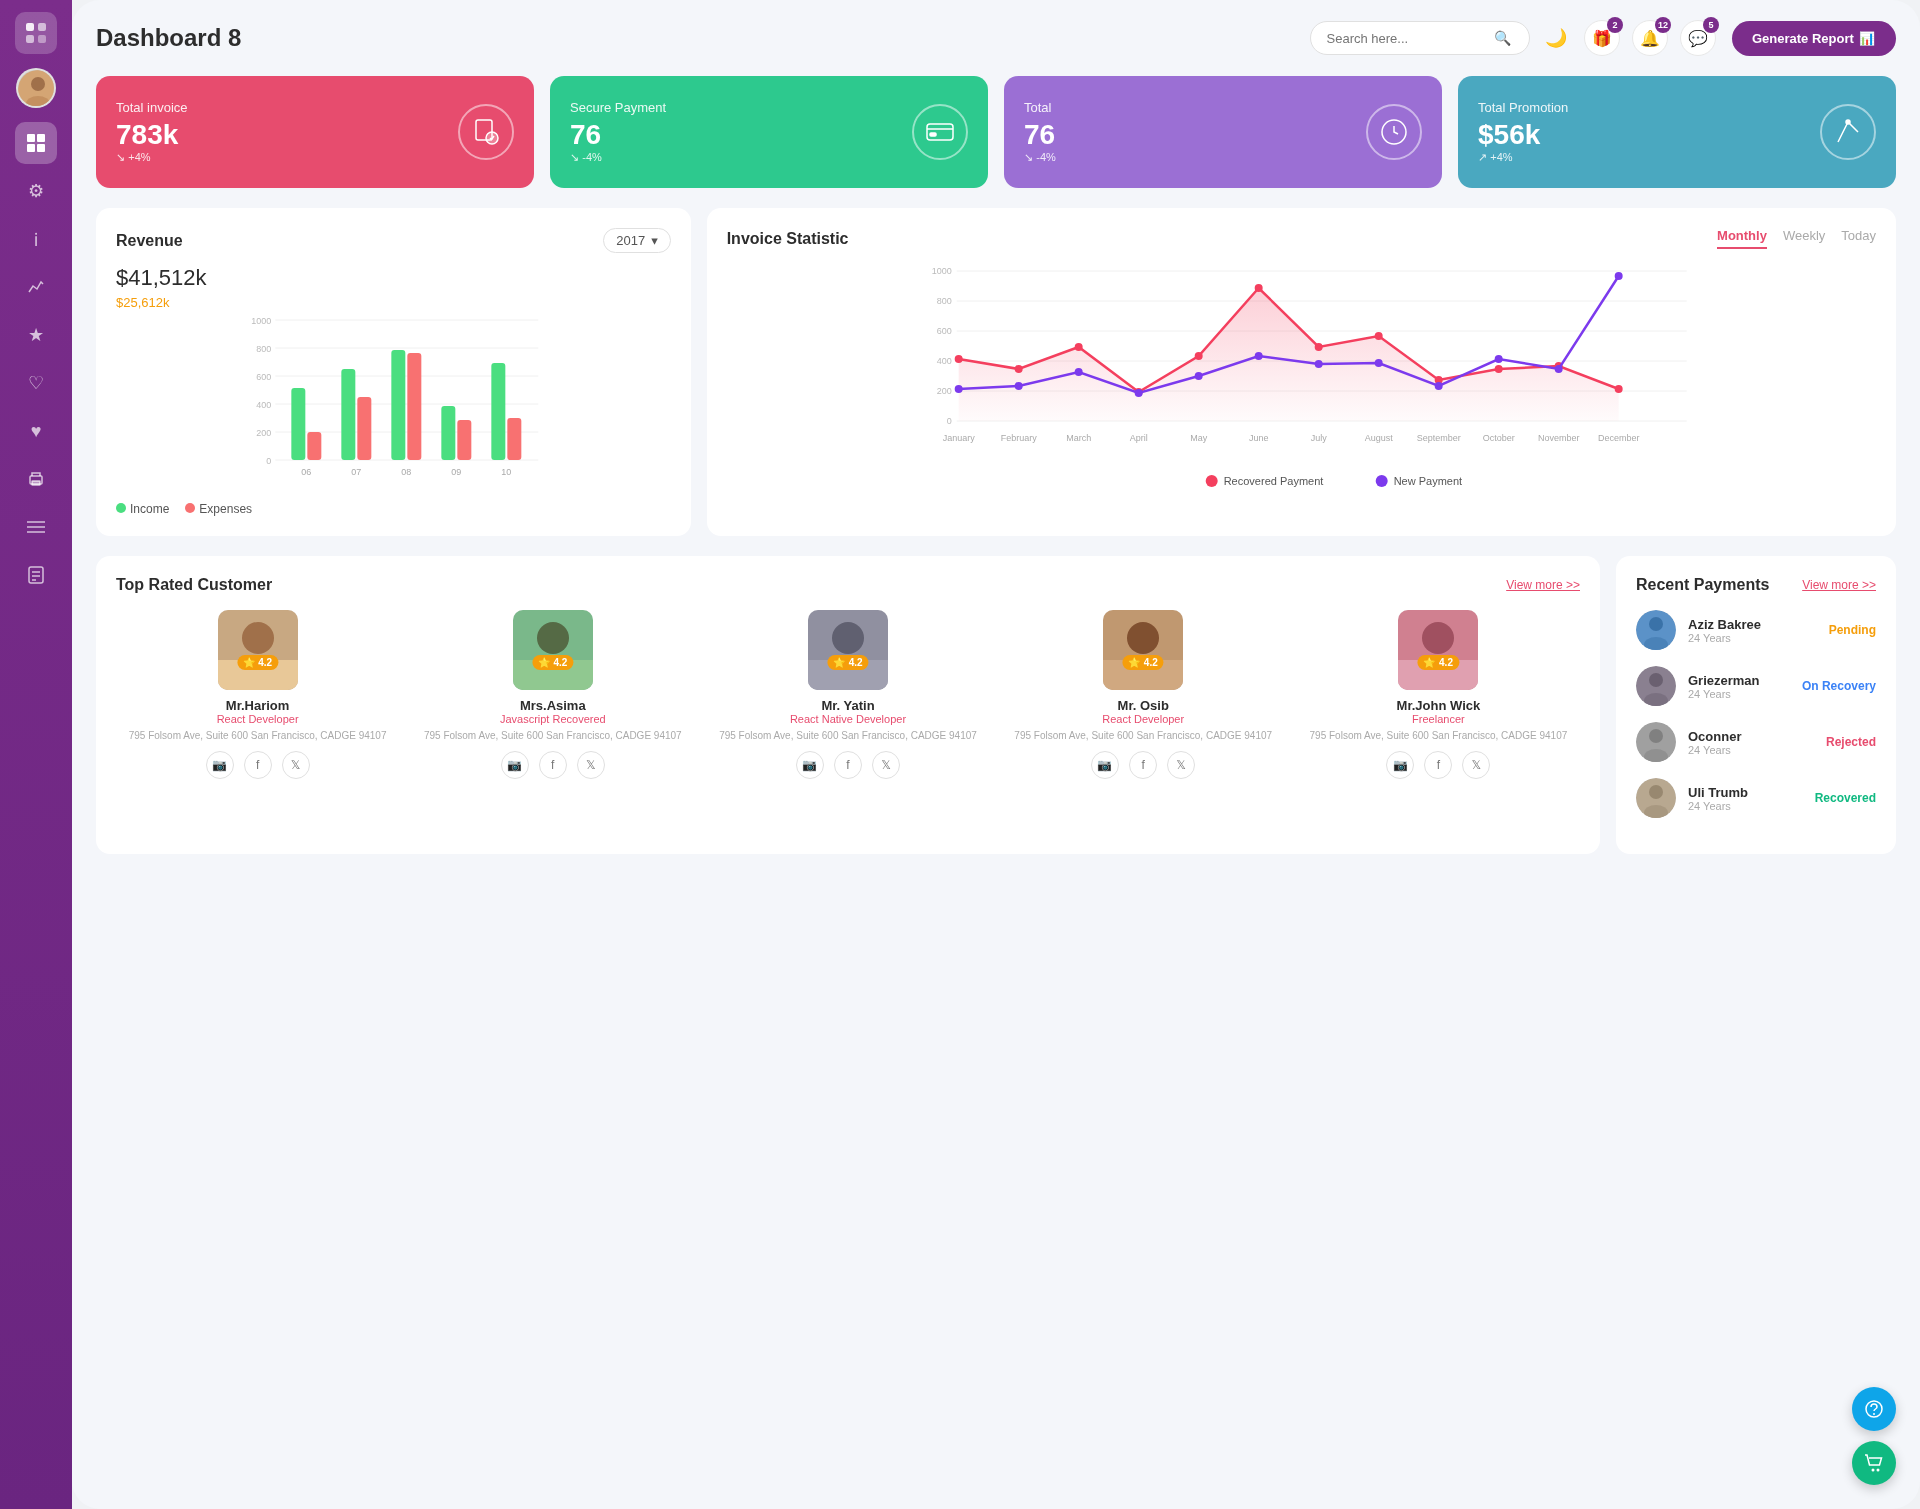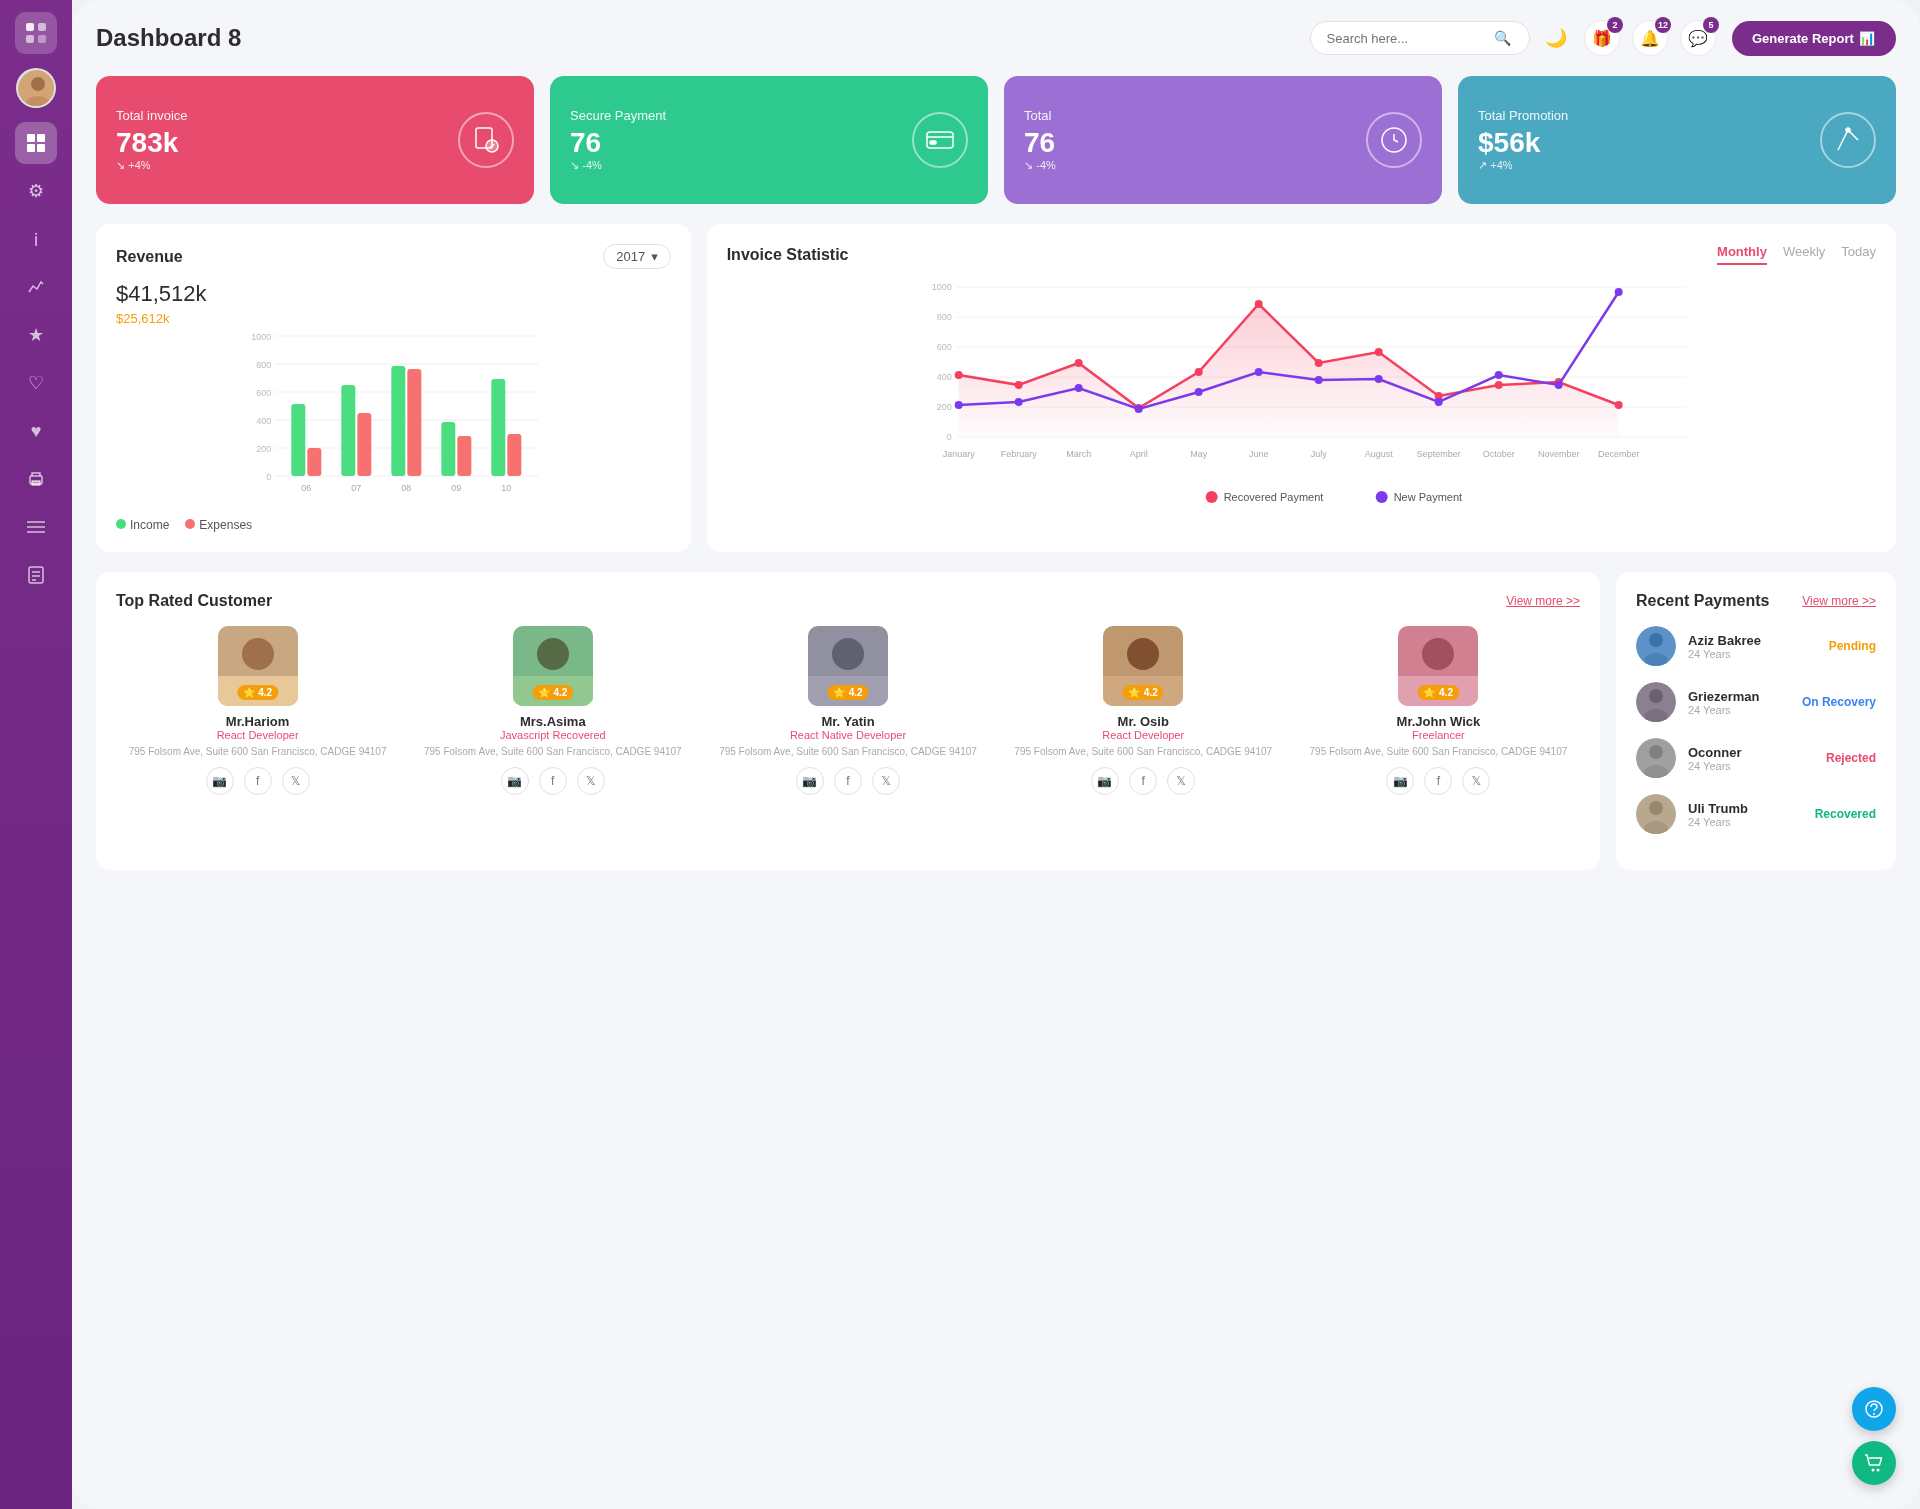--- a/index.html
+++ b/index.html
@@ -120,21 +120,21 @@
 
     
     .stat-cards {
       display: grid;
       grid-template-columns: repeat(4, 1fr);
       gap: 16px;
       margin-bottom: 20px;
     }
     .stat-card {
       border-radius: 14px;
-      padding: 32px 20px;
+      padding: 24px 20px;
       display: flex;
       align-items: center;
       justify-content: space-between;
       color: white;
       position: relative;
       overflow: hidden;
     }
     .stat-card.red { background: #e74c6e; }
     .stat-card.green { background: #2dc98e; }
     .stat-card.purple { background: #9b6fd4; }
@@ -249,21 +249,21 @@
     .customer-avatar-wrap {
       position: relative;
       width: 80px; height: 80px;
       border-radius: 10px;
       overflow: hidden;
       margin-bottom: 8px;
       background: #eee;
     }
     .customer-rating {
       position: absolute;
-      bottom: 6px; left: 50%;
+      bottom: 20px; left: 50%;
       transform: translateX(-50%);
       background: #f59e0b;
       color: white;
       font-size: 10px;
       padding: 2px 6px;
       border-radius: 10px;
       white-space: nowrap;
       font-weight: 600;
     }
     .customer-name { font-size: 13px; font-weight: 600; color: #2d2d2d; }

